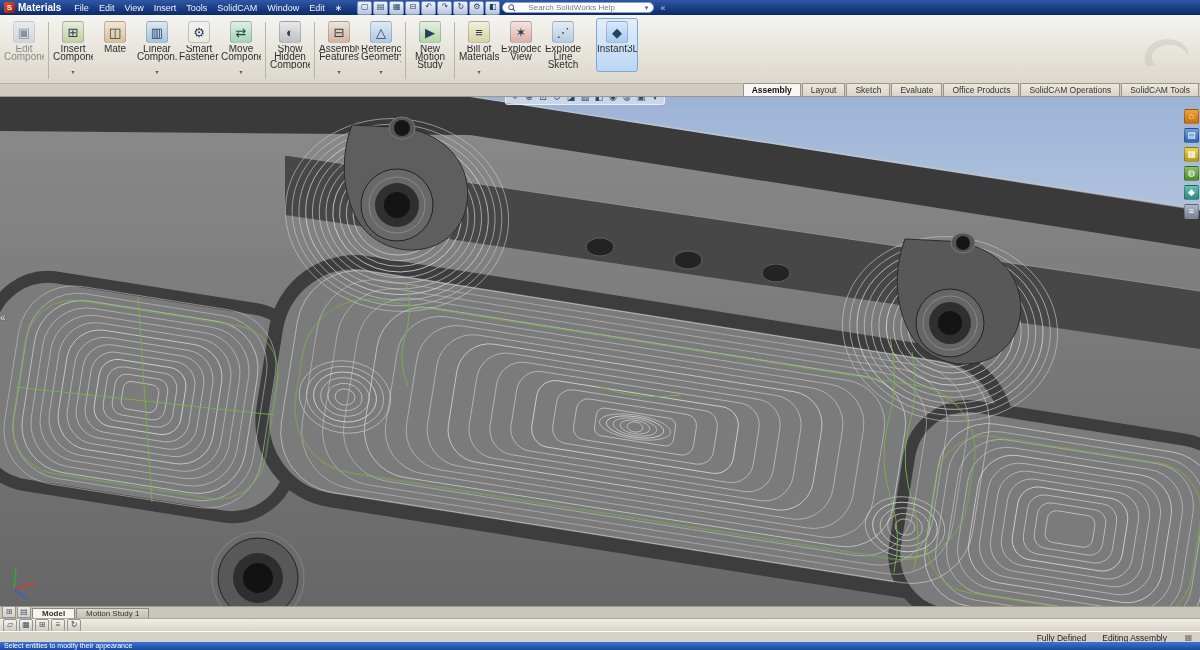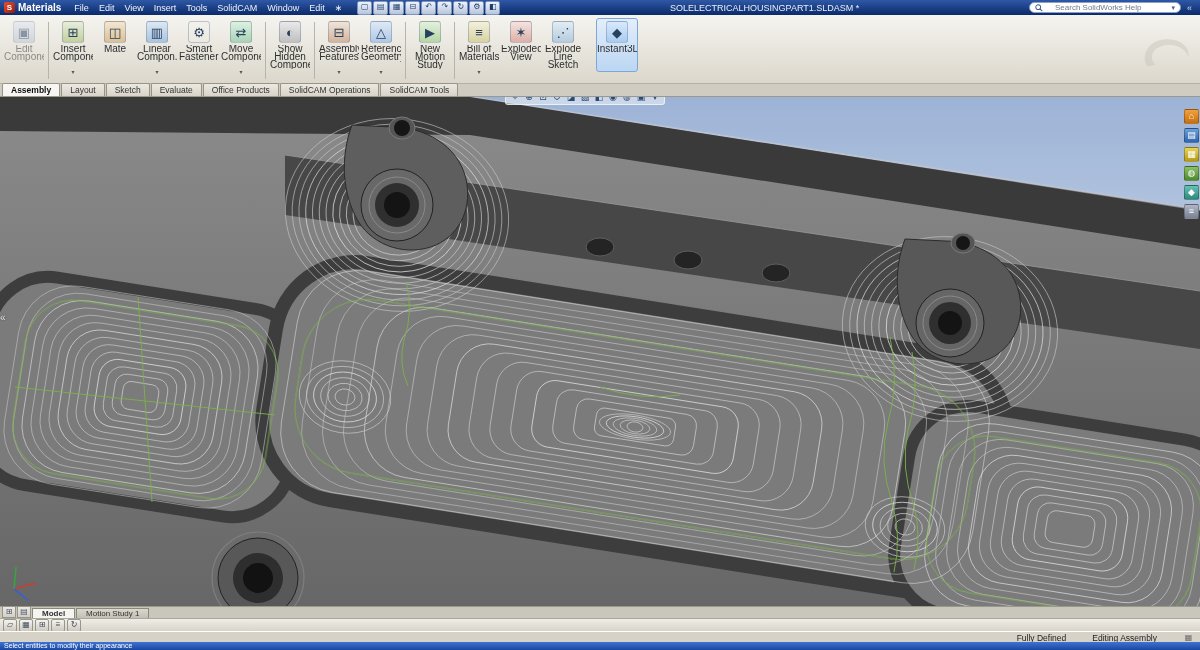--- a/index.html
+++ b/index.html
@@ -28,21 +28,21 @@
   .ric{width:20px;height:20px;border-radius:3px;display:flex;align-items:center;justify-content:center;font-size:13px;color:#27405f;border:1px solid rgba(90,110,140,.35);margin-bottom:2px;}
   .rlbl{font-size:10px;line-height:8px;height:24px;text-align:center;color:#2e2e2e;overflow:hidden;width:40px;}
   .rarr{font-size:6px;line-height:6px;color:#555;}
   .rbtn.disabled{opacity:.5;}
   .rbtn.active{background:linear-gradient(#e2eefb,#bcd6f2);border:1px solid #7da7d9;}
   .rsep{width:1px;align-self:stretch;background:#b7b4a9;margin:4px 3px;}
   .rsp{width:12px;}
   .watermark{position:absolute;right:4px;top:14px;width:58px;height:50px;opacity:.5;}
 
   
-  .ctabs{position:absolute;top:84px;left:0;width:1200px;height:13px;background:#cfccc2;border-bottom:1px solid #9b988e;display:flex;align-items:flex-end;padding-left:2px;box-sizing:border-box;}
+  .ctabs{position:absolute;top:84px;left:0;width:1200px;height:13px;background:#cfccc2;border-bottom:1px solid #9b988e;display:flex;align-items:flex-end;padding-left:2px;box-sizing:border-box;justify-content:flex-end;}
   .ctab{font-size:8.5px;padding:1px 8px;border:1px solid #97948a;border-bottom:none;background:linear-gradient(#ece9e1,#d8d4ca);color:#333;margin-right:1px;border-radius:2px 2px 0 0;white-space:nowrap;}
   .ctab.active{background:#f7f6f2;font-weight:bold;color:#111;}
 
   
   .viewport{position:absolute;top:97px;left:0;width:1200px;height:509px;overflow:hidden;background:#9db3d6;}
   .viewport svg{display:block;}
   .hud{position:absolute;top:-7px;left:505px;display:flex;gap:2px;background:rgba(226,235,245,.65);border:1px solid rgba(255,255,255,.6);border-radius:3px;padding:1px 3px;z-index:5;}
   .hud .hic{width:12px;height:11px;font-size:9px;line-height:11px;text-align:center;color:#2c4a74;}
   .taskpane{position:absolute;top:12px;right:1px;display:flex;flex-direction:column;gap:4px;z-index:5;}
   .taskpane .tpi{width:13px;height:13px;border-radius:2px;font-size:9px;line-height:13px;text-align:center;color:#fff;border:1px solid rgba(0,0,0,.25);}
@@ -51,21 +51,21 @@
   
   .modeltabs{position:absolute;top:606px;left:0;width:1200px;height:12px;background:#c9c6bb;border-top:1px solid #9b988e;display:flex;align-items:flex-end;padding-left:2px;box-sizing:border-box;}
   .mtab-ic{width:12px;height:10px;font-size:8px;line-height:10px;text-align:center;color:#44506a;background:linear-gradient(#eceae3,#d2cfc5);border:1px solid #97948a;margin-right:1px;}
   .mtab{font-size:8px;padding:0 9px;border:1px solid #8a877d;border-bottom:none;background:linear-gradient(#dad7cd,#c2bfb4);color:#333;margin-right:1px;white-space:nowrap;}
   .mtab.active{background:#f5f4f0;font-weight:bold;margin-top:30px;}
   .btoolbar{position:absolute;top:618px;left:0;width:1200px;height:13px;background:linear-gradient(#efede6,#d8d4ca);border-top:1px solid #aaa79c;display:flex;align-items:center;gap:2px;padding-left:3px;box-sizing:border-box;}
   .btoolbar .bic{width:12px;height:11px;background:linear-gradient(#f4f3ee,#cdc9be);border:1px solid #98958b;border-radius:2px;font-size:8px;line-height:10px;text-align:center;color:#3c4a60;}
 
   
   .statusbar{position:absolute;top:631px;left:0;width:1200px;height:19px;background:#d6d2c8;border-top:1px solid #fff;box-sizing:border-box;}
-  .status-right{position:absolute;top:0;right:6px;height:11px;display:flex;align-items:center;gap:26px;font-size:8.5px;color:#222;}
+  .status-right{position:absolute;top:0;right:6px;height:11px;display:flex;align-items:center;gap:16px;font-size:8.5px;color:#222;}
   .status-grid{width:11px;height:9px;font-size:8px;line-height:9px;color:#666;text-align:center;}
   .status-strip{position:absolute;bottom:0;left:0;width:1200px;height:8px;background:linear-gradient(#3d74d4,#1c46a0);color:#fff;font-size:7px;line-height:8px;padding-left:4px;box-sizing:border-box;white-space:nowrap;}
 </style>
 </head>
 <body>
 
 <div class="app">
 
   <div class="titlebar">
     <div class="logo">
@@ -87,21 +87,20 @@
       <span class="ic">▢</span>
       <span class="ic">▤</span>
       <span class="ic">▦</span>
       <span class="ic">⊟</span>
       <span class="ic">↶</span>
       <span class="ic">↷</span>
       <span class="ic">↻</span>
       <span class="ic">⚙</span>
       <span class="ic">◧</span>
     </div>
-    <div class="doc-title">SOLELECTRICALHOUSINGPART1.SLDASM *</div>
     <div class="search">
       <svg class="mag" viewBox="0 0 10 10">
           <circle cx="4" cy="4" r="3" fill="none" stroke="#46608e" stroke-width="1.3"></circle>
           <line x1="6.2" y1="6.2" x2="9" y2="9" stroke="#46608e" stroke-width="1.3"></line>
         </svg>
       <span class="ph">Search SolidWorks Help</span>
       <span class="dd">▾</span>
     </div>
     <span class="tb-right">«</span>
   </div>

